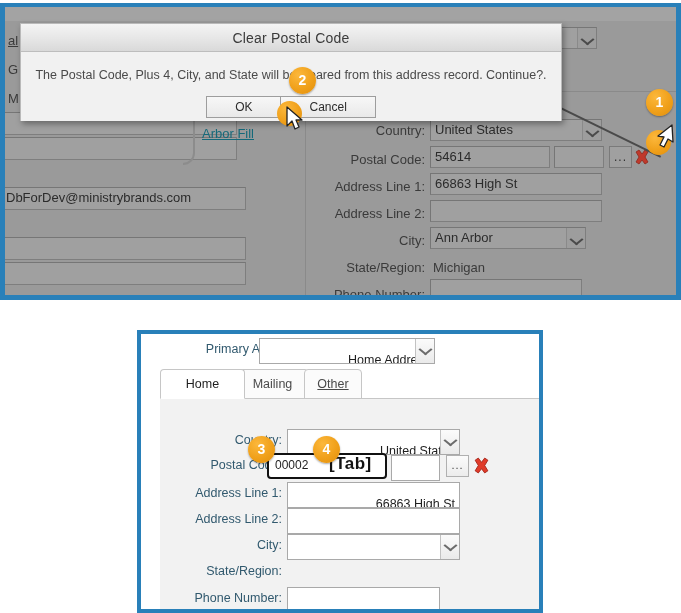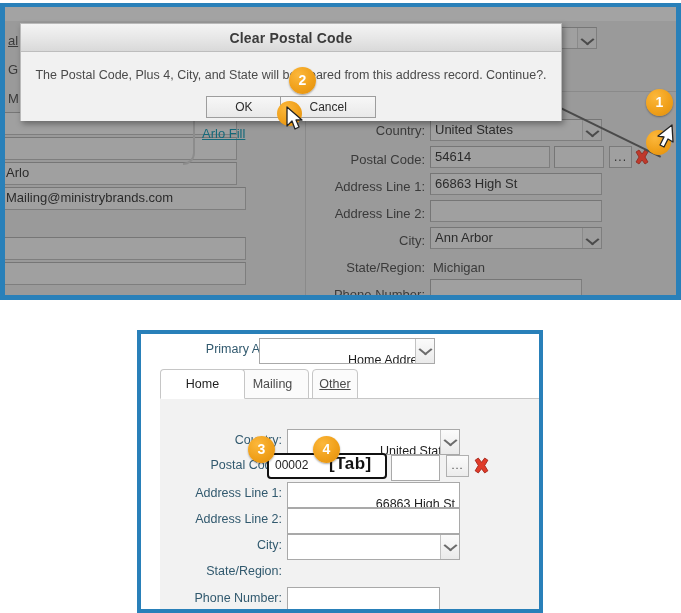--- a/index.html
+++ b/index.html
@@ -152,21 +152,21 @@
   #dialog-titlebar {
     height: 27px;
     background: linear-gradient(to bottom, #f4f4f4 0%, #e6e6e6 55%, #d9d9d9 100%);
     border-bottom: 1px solid #bdbdbd;
     display: flex;
     align-items: center;
     justify-content: center;
   }
   #dialog-title {
     font-size: 14px;
-    font-weight: bold;
+    font-weight: normal;
     color: #3b3b3b;
     letter-spacing: 0.2px;
   }
   #dialog-body {
     position: relative;
     height: 69px;
     background: #f1f1f1;
   }
   #dialog-message {
     position: absolute;
@@ -353,27 +353,26 @@
 
     <div class="tp-band" style="left:0;top:0;width:681px;height:14px;"></div>
     <div class="tp-band" style="left:320px;top:84px;width:361px;height:1px;background:#8a8a8a;"></div>
 
     <div class="tpstatic" style="left:3px;top:26px;text-decoration:underline;">al</div>
     <div class="tpstatic" style="left:3px;top:55px;">G</div>
     <div class="tpstatic" style="left:3px;top:84px;">M</div>
 
     <div class="tpfield" style="left:-4px;top:105px;width:236px;height:23px;"></div>
     <div class="tpfield" style="left:-4px;top:130px;width:236px;height:23px;"></div>
-    <div class="tpfield" style="left:-4px;top:155px;width:236px;height:23px;">Arlo</div>
-    <div class="tpfield" style="left:-4px;top:180px;width:245px;height:23px;">Mailing@ministrybrands.com</div>
+    <div class="tpfield" style="left:-4px;top:180px;width:245px;height:23px;">DbForDev@ministrybrands.com</div>
     <div class="tpfield" style="left:-4px;top:230px;width:245px;height:23px;"></div>
     <div class="tpfield" style="left:-4px;top:255px;width:245px;height:23px;"></div>
 
     <div class="brace" style="left:178px;top:98px;width:10px;height:56px;"></div>
-    <div class="autofill" style="left:197px;top:119px;">Arlo Fill</div>
+    <div class="autofill" style="left:197px;top:119px;">Arbor Fill</div>
 
     <div class="vdivider" style="left:300px;top:96px;height:200px;"></div>
 
     <div class="tplabel" style="left:300px;top:116px;width:120px;">Country:</div>
     <div class="tpfield" style="left:425px;top:112px;width:172px;height:22px;">
       <span>United States</span>
       <span class="tpcombo-arrow"></span>
     </div>
 
     <div class="tplabel" style="left:300px;top:145px;width:120px;">Postal Code:</div>
@@ -386,21 +385,21 @@
       </svg>
     </div>
 
     <div class="tplabel" style="left:300px;top:172px;width:120px;">Address Line 1:</div>
     <div class="tpfield" style="left:425px;top:166px;width:172px;height:22px;">66863 High St</div>
 
     <div class="tplabel" style="left:300px;top:199px;width:120px;">Address Line 2:</div>
     <div class="tpfield" style="left:425px;top:193px;width:172px;height:22px;"></div>
 
     <div class="tplabel" style="left:300px;top:226px;width:120px;">City:</div>
-    <div class="tpfield" style="left:425px;top:220px;width:172px;height:22px;">
+    <div class="tpfield" style="left:425px;top:220px;width:156px;height:22px;">
       <span>Ann Arbor</span>
       <span class="tpcombo-arrow"></span>
     </div>
 
     <div class="tplabel" style="left:300px;top:253px;width:120px;">State/Region:</div>
     <div class="tpstatic" style="left:428px;top:253px;">Michigan</div>
 
     <div class="tplabel" style="left:300px;top:280px;width:120px;">Phone Number:</div>
     <div class="tpfield" style="left:425px;top:272px;width:152px;height:22px;"></div>
 
@@ -445,21 +444,21 @@
 
   <div class="bp-label" style="left:20px;top:8px;width:140px;">Primary Address:</div>
   <div class="bp-input" style="left:118px;top:4px;width:176px;height:23px;">
     <span>Home Address</span>
     <span class="bp-combo-arrow"></span>
   </div>
 
   <div id="tabstrip">
     <div class="tab active" style="left:0px;top:0px;width:85px;">Home</div>
     <div class="tab" style="left:76px;top:0px;width:73px;">Mailing</div>
-    <div class="tab" style="left:152px;top:0px;width:46px;text-decoration:underline;">Other</div>
+    <div class="tab" style="left:144px;top:0px;width:58px;text-decoration:underline;">Other</div>
   </div>
 
   <div id="tab-content">
 
     <div class="bp-label" style="left:0px;top:34px;width:122px;">Country:</div>
     <div class="bp-input" style="left:127px;top:30px;width:173px;height:22px;">
       <span>United States</span>
       <span class="bp-combo-arrow"></span>
     </div>
 

